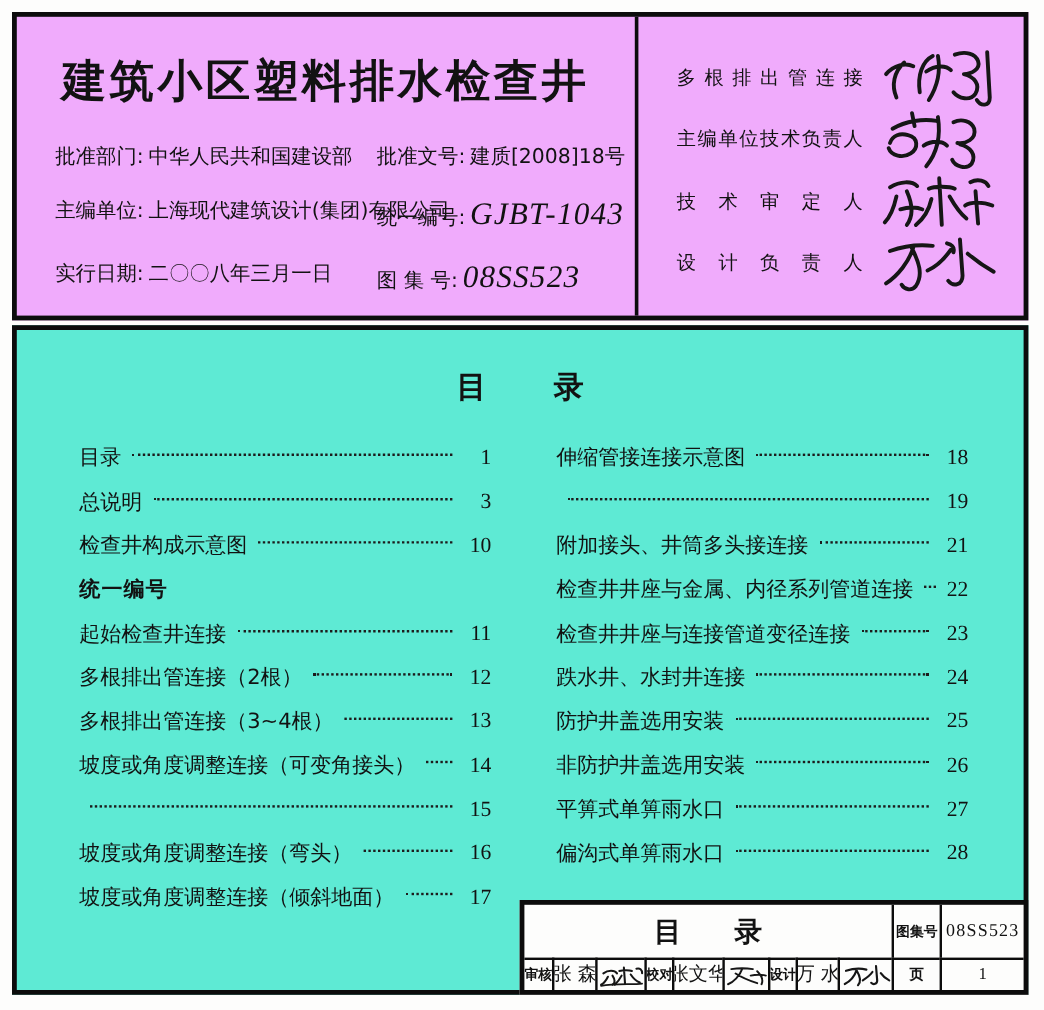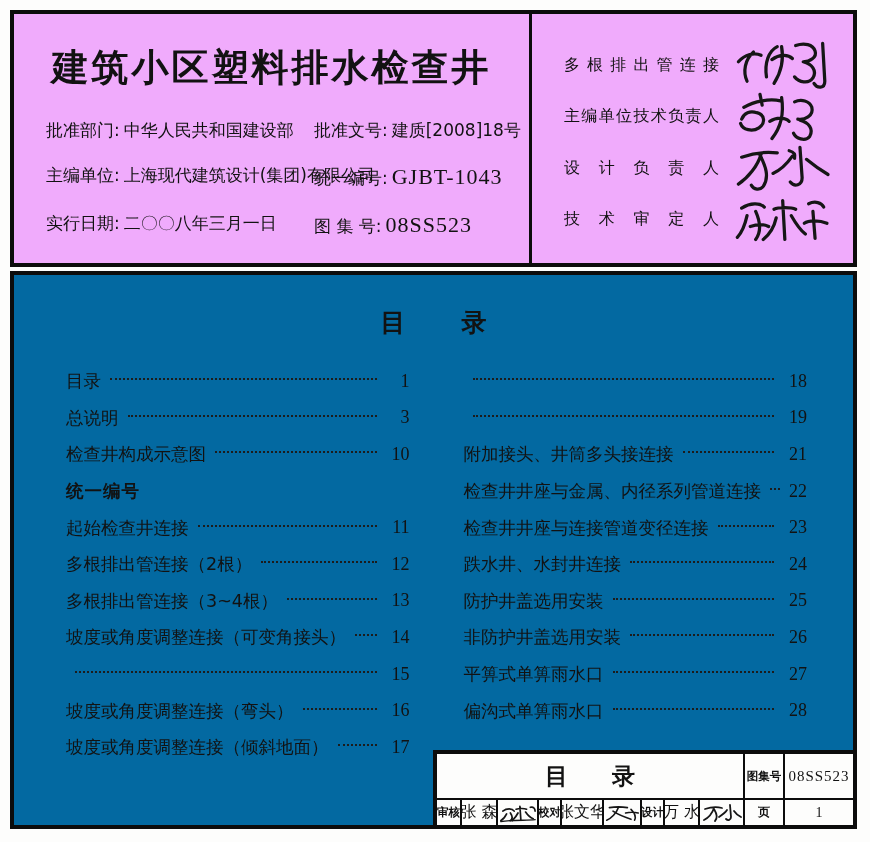--- a/index.html
+++ b/index.html
@@ -17,36 +17,36 @@
   .doc-title{
     margin:34px 0 0 0;text-align:center;font-size:37px;font-weight:bold;
     letter-spacing:3px;line-height:1.1;white-space:nowrap;
   }
   .info-grid{
     margin:30px 8px 0 32px;display:grid;grid-template-columns:268px 1fr;
     row-gap:22px;font-size:17px;font-weight:500;
   }
   .info-cell{white-space:nowrap;}
   .info-label{margin-right:4px;}
-  .mono-val{font-family:"Liberation Serif","DejaVu Serif",serif;font-size:22px;letter-spacing:1px;}
+  .mono-val{font-family:"Liberation Serif","DejaVu Serif",serif;font-size:26px;letter-spacing:1px;font-style:italic;}
   .top-right{
     flex:1;border-left:3px solid #0c0c0c;box-sizing:border-box;
     padding:26px 14px 18px 32px;display:flex;flex-direction:column;justify-content:space-between;
   }
   .sig-row{display:flex;align-items:center;height:50px;}
   .sig-label{
     width:155px;font-size:16px;text-align:justify;text-align-last:justify;
     white-space:nowrap;flex-shrink:0;
   }
   .sig-mark{flex:1;height:50px;display:flex;align-items:center;justify-content:flex-start;padding-left:14px;}
   .sig-mark svg{overflow:visible;}
   
   .main-box{
     position:absolute;left:10px;top:271px;width:847px;height:558px;
-    border:4px solid #0c0c0c;box-sizing:border-box;background:#0369a1;
+    border:4px solid #0c0c0c;box-sizing:border-box;background:#5eead4;
   }
   .toc-heading{margin-top:31px;text-align:center;font-size:25px;font-weight:bold;}
   .toc-heading .h1c{margin-right:56px;}
   .toc-columns{
     display:flex;gap:54px;padding:24px 46px 0 52px;
   }
   .toc-col{flex:1;min-width:0;}
   .toc-row{display:flex;align-items:center;height:36.6px;font-size:17.5px;white-space:nowrap;}
   .toc-row.section .toc-label{font-weight:bold;letter-spacing:1px;}
   .toc-label{flex-shrink:0;}
@@ -127,38 +127,38 @@
         <span class="sig-mark">
           <svg width="108" height="54" viewBox="0 0 100 50">
             <path class="stroke" stroke-width="3" d="M10 16 C20 10 34 8 44 10 M25 4 L27 14"></path>
             <path class="stroke" stroke-width="3" d="M8 27 C10 21 16 19 22 21 C30 23 30 31 24 35 C18 39 9 37 7 31"></path>
             <path class="stroke" stroke-width="3" d="M34 29 C40 25 48 25 52 29 M45 7 C47 20 45 34 36 45"></path>
             <path class="stroke" stroke-width="3" d="M57 11 C63 8 71 10 73 16 C75 24 66 28 60 27 M62 28 C70 30 75 36 71 43 C67 48 58 45 56 40"></path>
           </svg>
         </span>
       </div>
       <div class="sig-row">
-        <span class="sig-label">设计负责人</span>
-        <span class="sig-mark">
-          <svg width="108" height="50" viewBox="0 0 100 46">
-            <path class="stroke" stroke-width="3" d="M8 13 C19 9 32 8 41 9 M26 10 C23 21 14 32 5 38 M25 11 C30 21 34 31 28 40 C25 44 19 43 17 39"></path>
-            <path class="stroke" stroke-width="3" d="M62 4 L64 32 C64 39 57 41 53 36 M55 12 C50 19 44 25 37 28 M68 15 C74 20 81 25 88 29 M52 7 C56 8 58 10 57 14"></path>
-          </svg>
-        </span>
-      </div>
-      <div class="sig-row">
         <span class="sig-label">技术审定人</span>
         <span class="sig-mark">
           <svg width="108" height="50" viewBox="0 0 100 46">
             <path class="stroke" stroke-width="3" d="M8 12 C16 7 25 7 29 11 M13 19 C11 28 8 35 4 39 M21 15 C25 24 27 33 21 41 M16 29 C22 27 29 27 33 29"></path>
             <path class="stroke" stroke-width="3" d="M46 5 L48 41 M38 13 C42 11 54 11 58 13 M40 21 C38 30 33 37 28 41 M54 19 C58 26 62 32 67 36"></path>
             <path class="stroke" stroke-width="3" d="M70 8 C76 5 82 7 84 11 M74 15 L76 40 M66 26 C70 23 80 23 87 26"></path>
           </svg>
         </span>
       </div>
+      <div class="sig-row">
+        <span class="sig-label">设计负责人</span>
+        <span class="sig-mark">
+          <svg width="108" height="50" viewBox="0 0 100 46">
+            <path class="stroke" stroke-width="3" d="M8 13 C19 9 32 8 41 9 M26 10 C23 21 14 32 5 38 M25 11 C30 21 34 31 28 40 C25 44 19 43 17 39"></path>
+            <path class="stroke" stroke-width="3" d="M62 4 L64 32 C64 39 57 41 53 36 M55 12 C50 19 44 25 37 28 M68 15 C74 20 81 25 88 29 M52 7 C56 8 58 10 57 14"></path>
+          </svg>
+        </span>
+      </div>
     </div>
   </div>
 
   <div class="main-box">
     <div class="toc-heading">
       <span class="h1c">目</span><span>录</span>
     </div>
     <div class="toc-columns">
       <div class="toc-col" id="toc-left">
           <div class="toc-row">
@@ -209,20 +209,21 @@
             <span class="toc-page">16</span>
           </div>
           <div class="toc-row">
             <span class="toc-label">坡度或角度调整连接（倾斜地面）</span>
             <span class="toc-leader"></span>
             <span class="toc-page">17</span>
           </div>
         </div>
       <div class="toc-col" id="toc-right">
           <div class="toc-row">
+            <span class="toc-label">伸缩管接连接示意图</span>
             <span class="toc-leader"></span>
             <span class="toc-page">18</span>
           </div>
           <div class="toc-row">
             <span class="toc-leader"></span>
             <span class="toc-page">19</span>
           </div>
           <div class="toc-row">
             <span class="toc-label">附加接头、井筒多头接连接</span>
             <span class="toc-leader"></span>

